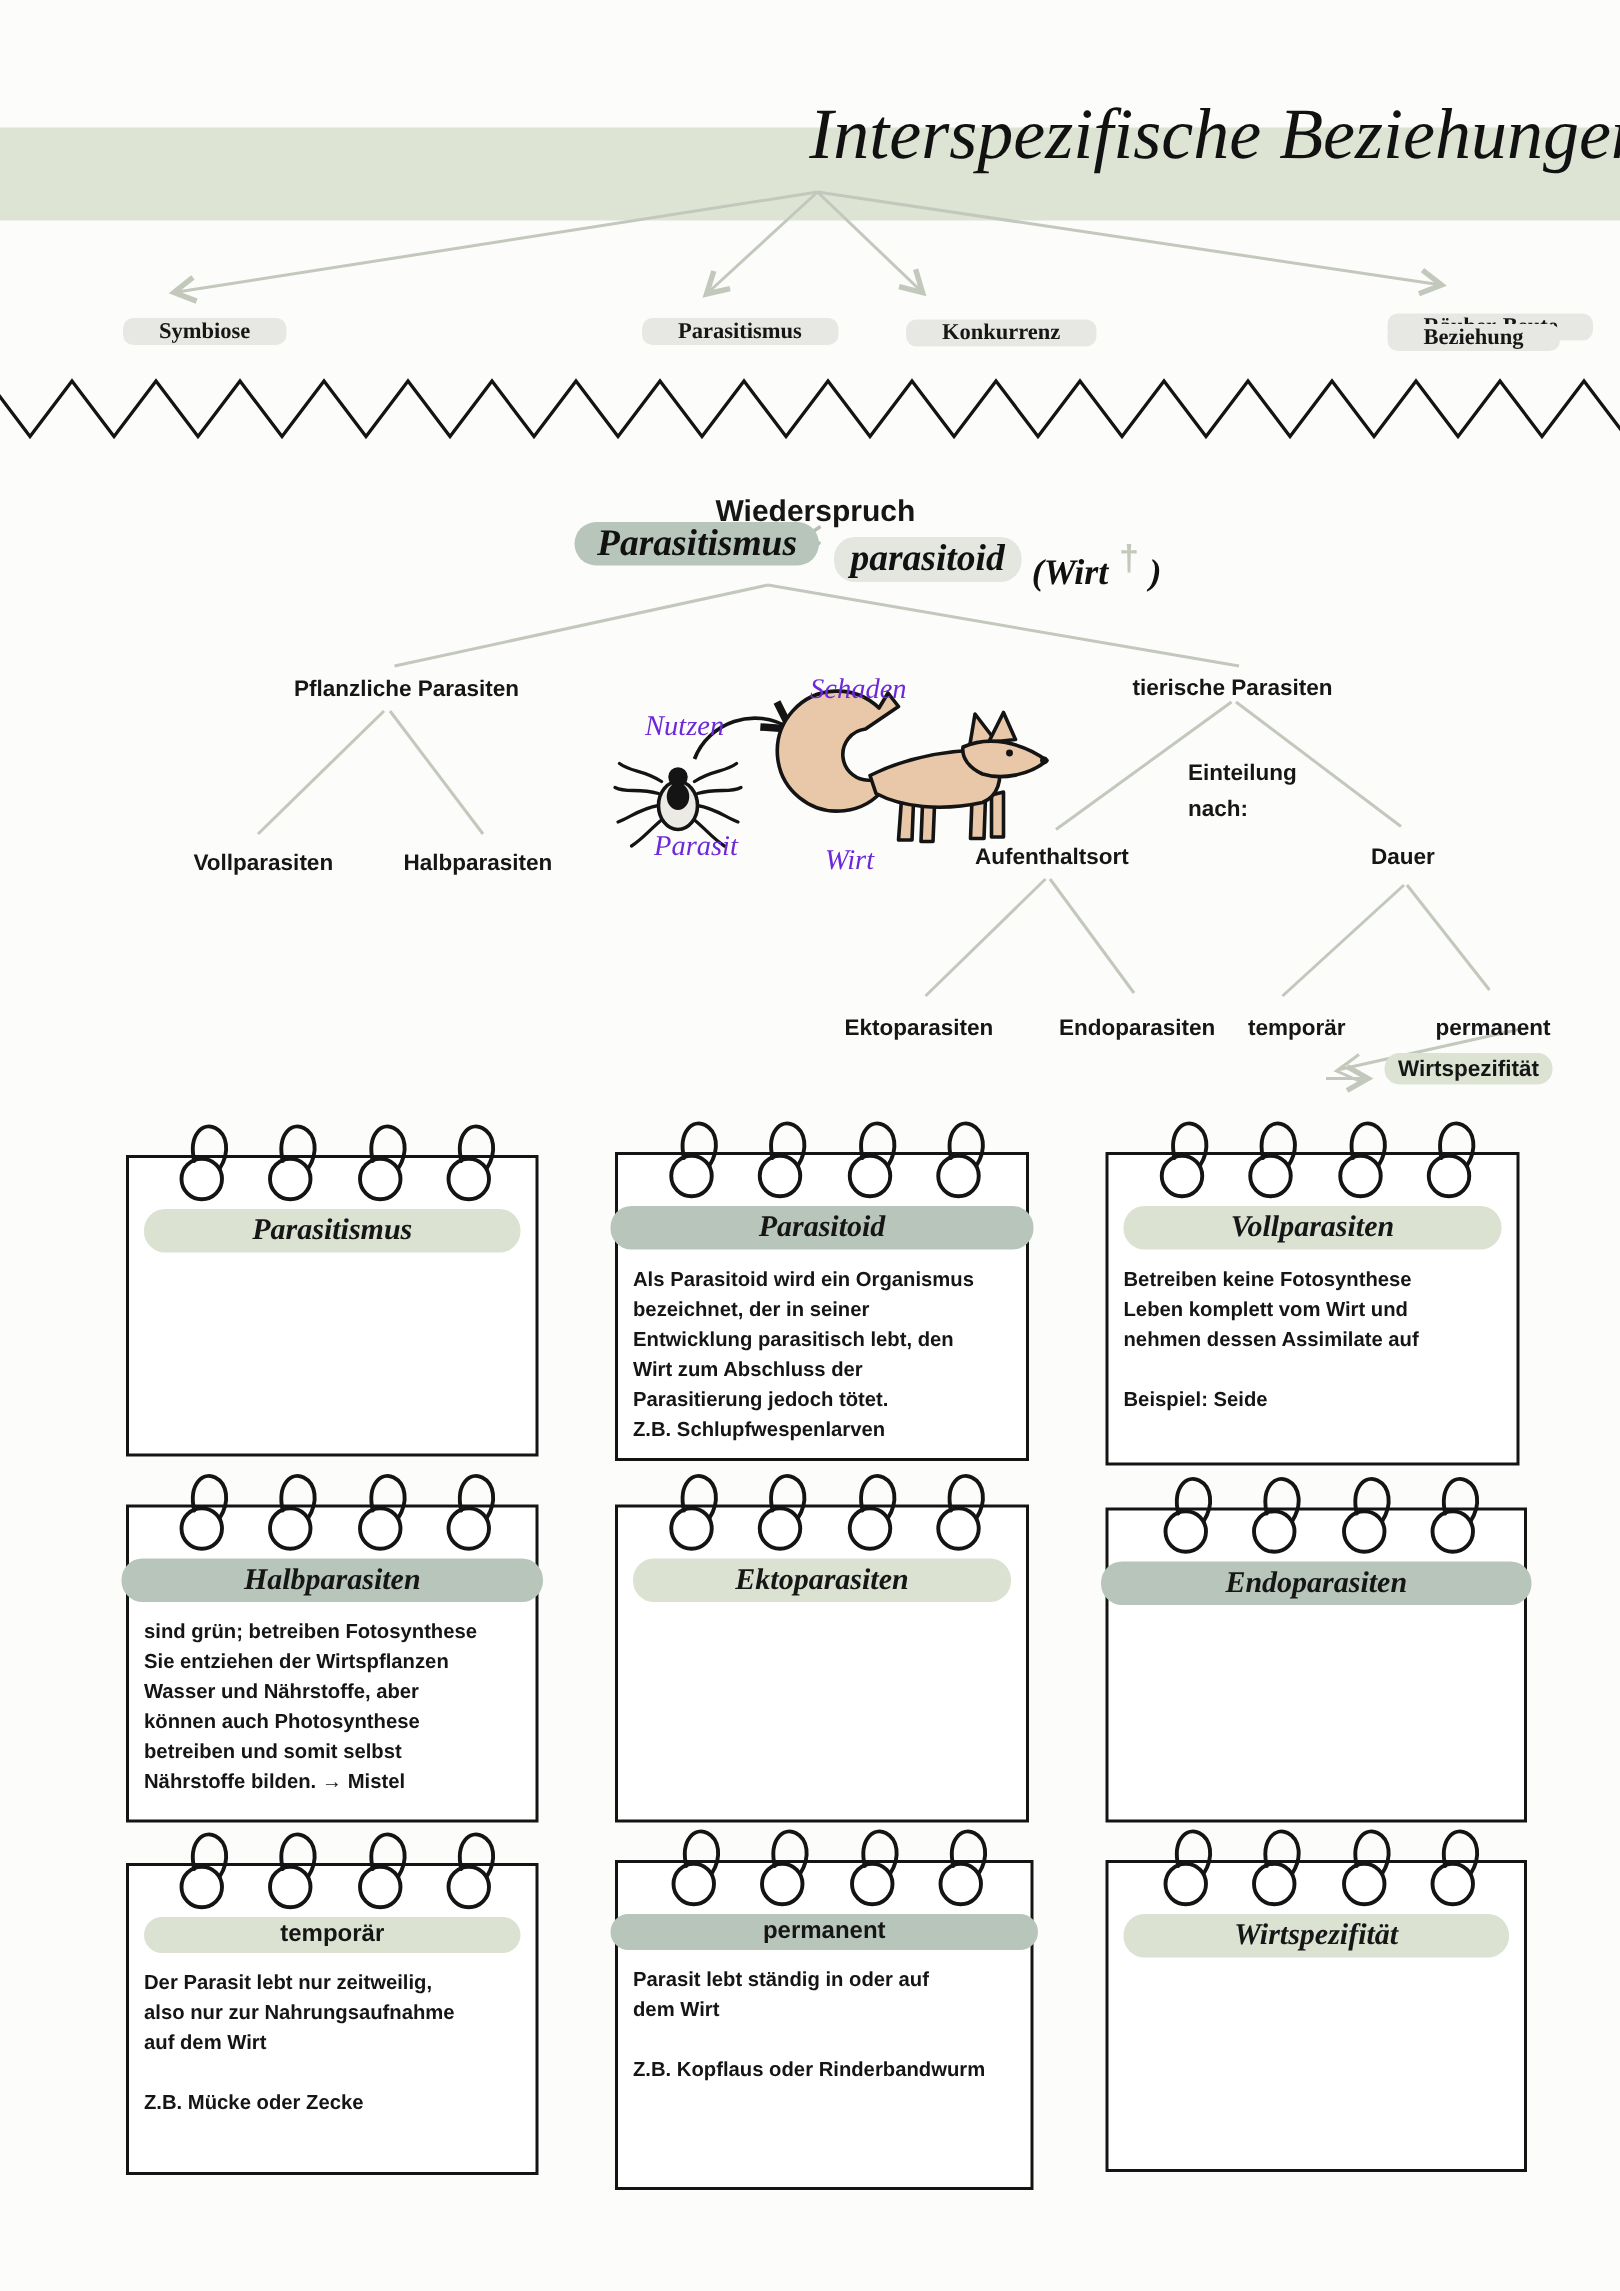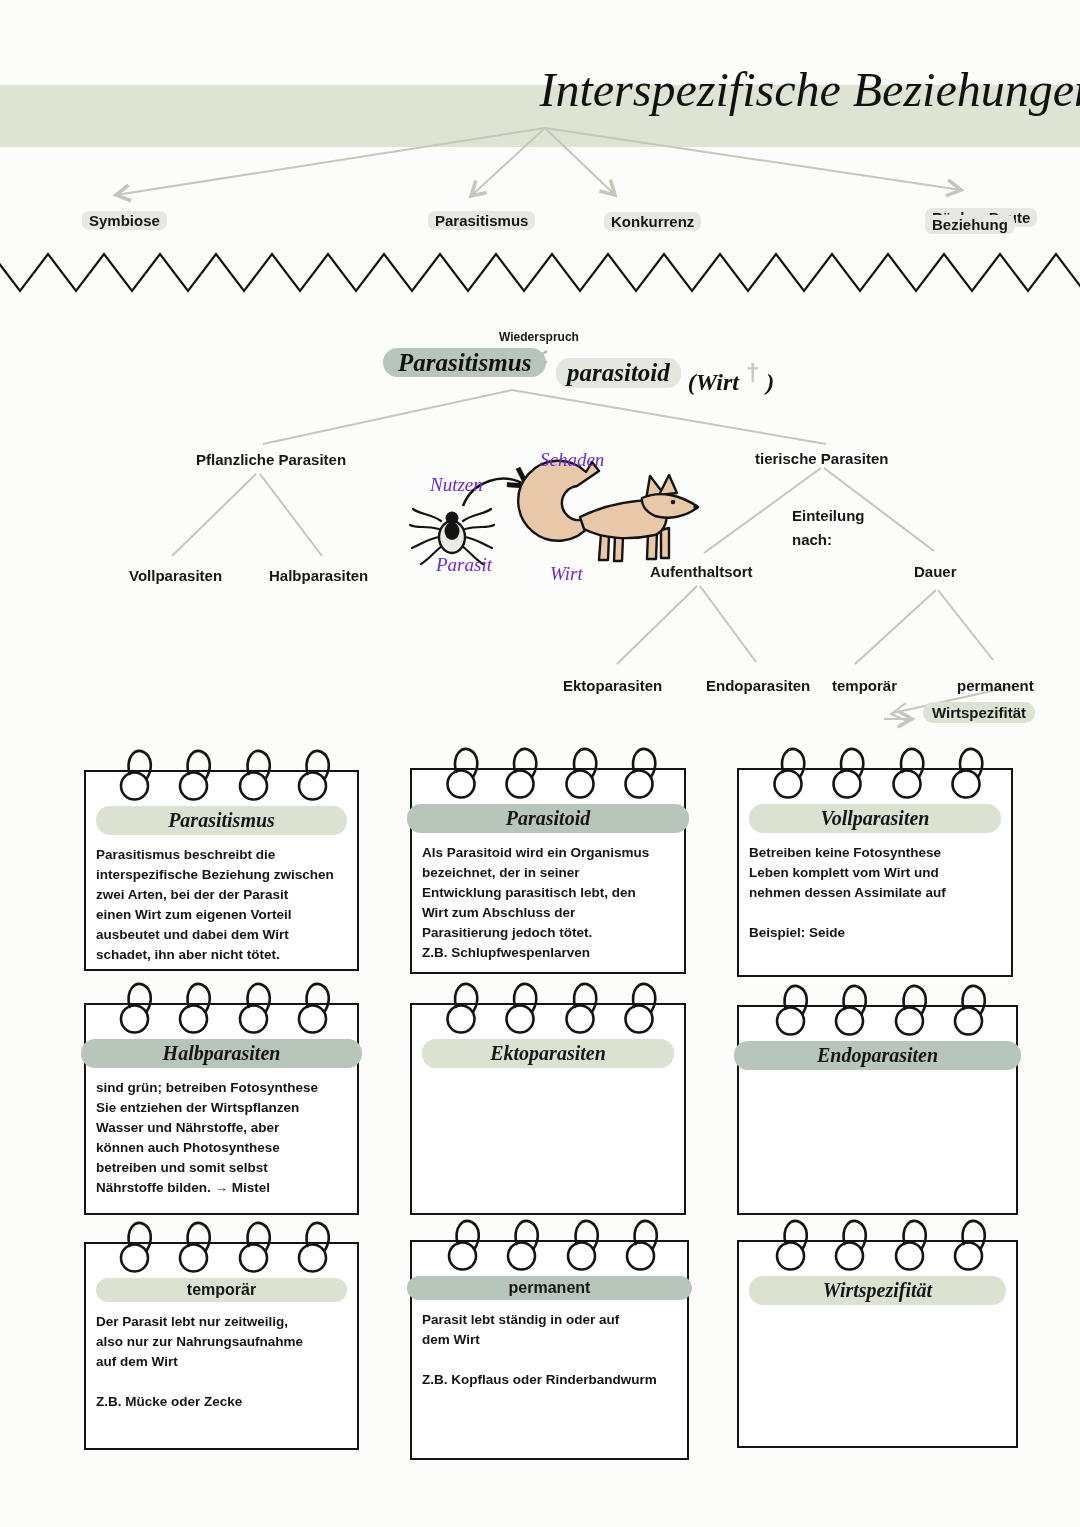--- a/index.html
+++ b/index.html
@@ -5,32 +5,32 @@
   html,body{margin:0;padding:0;background:#fcfcfa;}
   .sheet{position:relative;width:1080px;height:1527px;background:#fcfcfa;overflow:hidden;
          font-family:"Liberation Sans",sans-serif;color:#161616;}
   .overlay{position:absolute;left:0;top:0;pointer-events:none;}
 
   .band{position:absolute;left:0;top:85px;width:1080px;height:62px;background:#dee4d4;}
   .title{position:absolute;left:0;top:62px;width:1080px;text-align:right;
          font-family:"Liberation Serif",serif;font-style:italic;font-size:48px;color:#111;margin-left:18px;}
 
   .tree-label{position:absolute;font-weight:bold;font-size:15px;color:#161616;white-space:nowrap;}
-  .hl-grey{background:#e7e8e3;padding:1px 7px;border-radius:7px;}
+  .hl-grey{background:#e7e8e3;padding:1px 24px;border-radius:7px;font-family:Liberation Serif, serif;}
   .hl-green{background:#dce3d3;padding:2px 9px;border-radius:10px;}
   .script-label{position:absolute;font-family:"Liberation Serif",serif;font-style:italic;
                 font-size:19px;color:#6d28d9;white-space:nowrap;}
 
   .lbl-symbiose{left:82px;top:212px}
   .lbl-parasitismus-top{left:428px;top:212px}
   .lbl-konkurrenz{left:604px;top:213px}
   .lbl-raeuber1{left:925px;top:209px}
   .lbl-raeuber2{left:925px;top:216px}
 
-  .wiederspruch{left:499px;top:330px;font-size:12px}
+  .wiederspruch{left:477px;top:330px;font-size:20px}
   .contrast-left{position:absolute;left:383px;top:349px;}
   .contrast-right{position:absolute;left:556px;top:349px;display:flex;align-items:center;gap:7px;}
   .pill-script{font-family:"Liberation Serif",serif;font-style:italic;font-weight:bold;
                font-size:25px;color:#111;}
   .pill-dark-lg{background:#b7c5ba;border-radius:18px;padding:1px 15px;}
   .pill-grey-lg{background:#e4e6e0;border-radius:14px;padding:1px 11px;}
   .wirt-note{font-family:"Liberation Serif",serif;font-style:italic;font-weight:bold;
              font-size:24px;color:#111;margin-top:20px;}
   .dagger{color:#c3c8bc;font-size:24px;font-weight:bold;}
 
@@ -193,26 +193,20 @@
       <circle cx="107" cy="40" r="13.5" fill="#ffffff"></circle>
             <path d="M102,28 C98,10 108,2 116,6 C124,10 126,22 119,33"></path>
       <circle cx="167" cy="40" r="13.5" fill="#ffffff"></circle>
             <path d="M162,28 C158,10 168,2 176,6 C184,10 186,22 179,33"></path>
       <circle cx="226" cy="40" r="13.5" fill="#ffffff"></circle>
             <path d="M221,28 C217,10 227,2 235,6 C243,10 245,22 238,33"></path>
     </g>
   </svg>
 </div>
     <div class="card-pill script-head">Parasitismus</div>
-    <div class="card-body">Parasitismus beschreibt die
-interspezifische Beziehung zwischen
-zwei Arten, bei der der Parasit
-einen Wirt zum eigenen Vorteil
-ausbeutet und dabei dem Wirt
-schadet, ihn aber nicht tötet.</div>
   </div>
   <div class="card dark c1">
     <div class="rings">
   <svg viewBox="0 0 270 60" width="100%" height="60" preserveAspectRatio="xMidYMid meet">
     <g fill="none" stroke="#141414" stroke-width="2.6" stroke-linecap="round">
       <circle cx="48" cy="40" r="13.5" fill="#ffffff"></circle>
             <path d="M43,28 C39,10 49,2 57,6 C65,10 67,22 60,33"></path>
       <circle cx="107" cy="40" r="13.5" fill="#ffffff"></circle>
             <path d="M102,28 C98,10 108,2 116,6 C124,10 126,22 119,33"></path>
       <circle cx="167" cy="40" r="13.5" fill="#ffffff"></circle>

